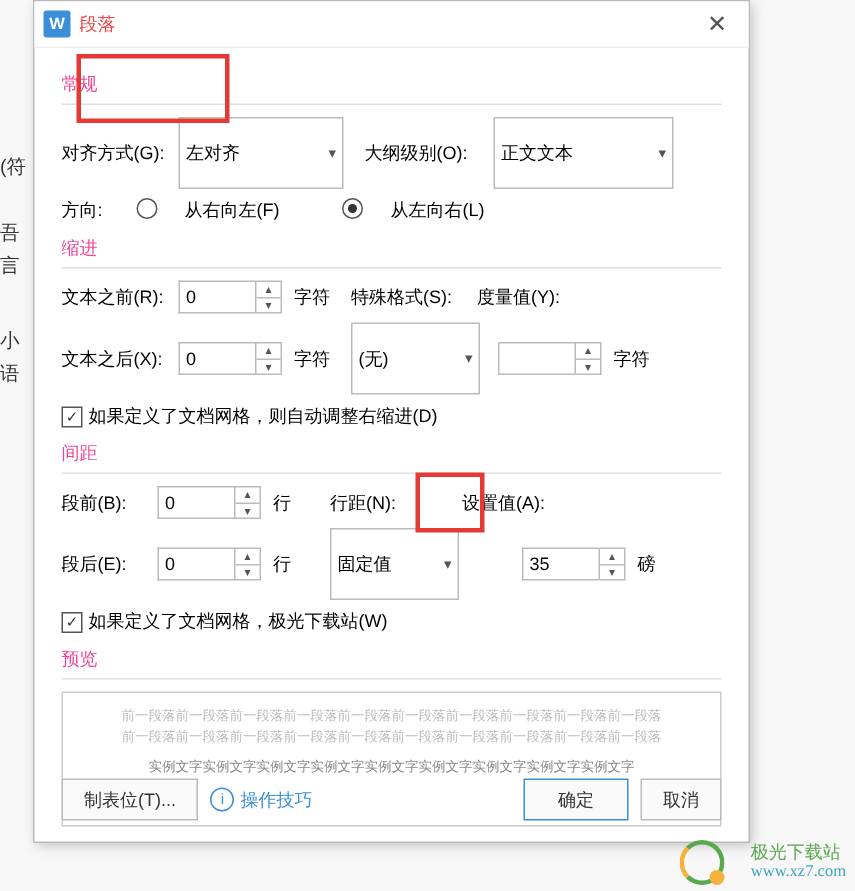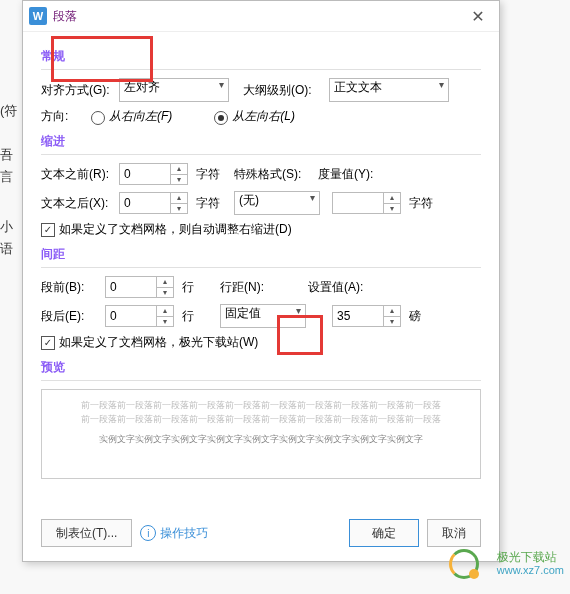--- a/index.html
+++ b/index.html
@@ -39,21 +39,21 @@
   padding: 0 6px;
 }
 .titlebar .app-icon {
   width: 18px; height: 18px;
   background: #3a8fd8;
   border-radius: 2px;
   display: flex; align-items: center; justify-content: center;
   color: #fff; font-size: 11px; font-weight: bold;
   margin-right: 6px;
 }
-.titlebar .title { flex: 1; color: #701a75; font-size: 12px; }
+.titlebar .title { flex: 1; color: #ef4444; font-size: 12px; }
 .titlebar .close {
   width: 30px; height: 30px;
   display: flex; align-items: center; justify-content: center;
   font-size: 16px; color: #555; cursor: pointer;
 }
 .tabs {
   display: flex;
   height: 30px;
   padding-left: 12px;
   border-bottom: 1px solid #d8d8d8;
@@ -72,34 +72,34 @@
   border-bottom: 1px solid #fff;
   margin-bottom: -1px;
   background: #fff;
 }
 .highlight-tab {
   position: absolute;
   border: 3px solid #e43935;
   pointer-events: none;
 }
 .content { padding: 8px 18px 0 18px; }
-.section-title { font-size: 12px; color: #8b5cf6; margin: 8px 0 4px 0; font-weight: bold; }
+.section-title { font-size: 12px; color: #ec4899; margin: 8px 0 4px 0; }
 hr.sep { border: none; border-top: 1px solid #e0e0e0; margin: 2px 0 8px 0; }
 .row { display: flex; align-items: center; margin: 6px 0; gap: 6px; }
 .lbl { min-width: 72px; }
 .dropdown {
   border: 1px solid #bbb;
   height: 22px;
-  display: flex; align-items: flex-start; justify-content: space-between;
-  padding: 0 4px;
+  display: flex; align-items: center; justify-content: space-between;
+  padding: 12px 4px;
   background: #fff;
 }
 .dropdown .caret { color: #555; font-size: 10px; }
 .radio {
-  display: inline-flex; align-items: flex-end; gap: 4px; margin-right: 10px; font-style: italic;
+  display: inline-flex; align-items: flex-start; gap: 18px; margin-right: 10px;
 }
 .radio .dot {
   width: 12px; height: 12px; border-radius: 50%; border: 1px solid #555;
   display: inline-flex; align-items: center; justify-content: center;
 }
 .radio.checked .dot::after {
   content: ""; width: 6px; height: 6px; border-radius: 50%; background: #333;
 }
 .checkbox {
   display: inline-flex; align-items: center; gap: 4px;
@@ -158,23 +158,23 @@
   font-size: 12px; color: #333;
 }
 .btn.primary { border-color: #3a8fd8; color: #333; padding: 0 22px; }
 .tips { display: flex; align-items: center; gap: 4px; color: #3a8fd8; cursor: pointer; }
 .tips .i {
   width: 14px; height: 14px; border-radius: 50%; border: 1px solid #3a8fd8;
   display: inline-flex; align-items: center; justify-content: center; font-size: 10px;
 }
 .watermark {
   position: absolute;
-  right: 6px; bottom: 15px;
+  right: 6px; bottom: 4px;
   display: flex; align-items: center; gap: 18px;
-  color: #5aa84f; font-size: 12px;
+  color: #5aa84f; font-size: 12px; font-family: Liberation Serif, serif;
 }
 .watermark .logo {
   width: 24px; height: 24px; border: 3px solid #5aa84f; border-radius: 50%;
   border-left-color: #f6b23a;
   position: relative;
 }
 .watermark .logo::after {
   content: ""; position: absolute; right: -3px; bottom: -3px;
   width: 10px; height: 10px; background: #f6b23a; border-radius: 50%;
 }
@@ -296,21 +296,21 @@
         <div class="btns">
             <div>▴</div>
             <div>▾</div>
           </div>
       </div>
       <span class="unit">行</span>
       <div class="dropdown" style="width:76px;margin-left:18px">
         <span>固定值</span>
         <span class="caret">▾</span>
       </div>
-      <div class="spinner" style="margin-left:20px">
+      <div class="spinner" style="margin-left:36px">
         <div class="val">35</div>
         <div class="btns">
             <div>▴</div>
             <div>▾</div>
           </div>
       </div>
       <span class="unit">磅</span>
     </div>
     <div class="red-box" style="left:254px; top:314px; width:40px; height:34px;"></div>
     <div class="row">

